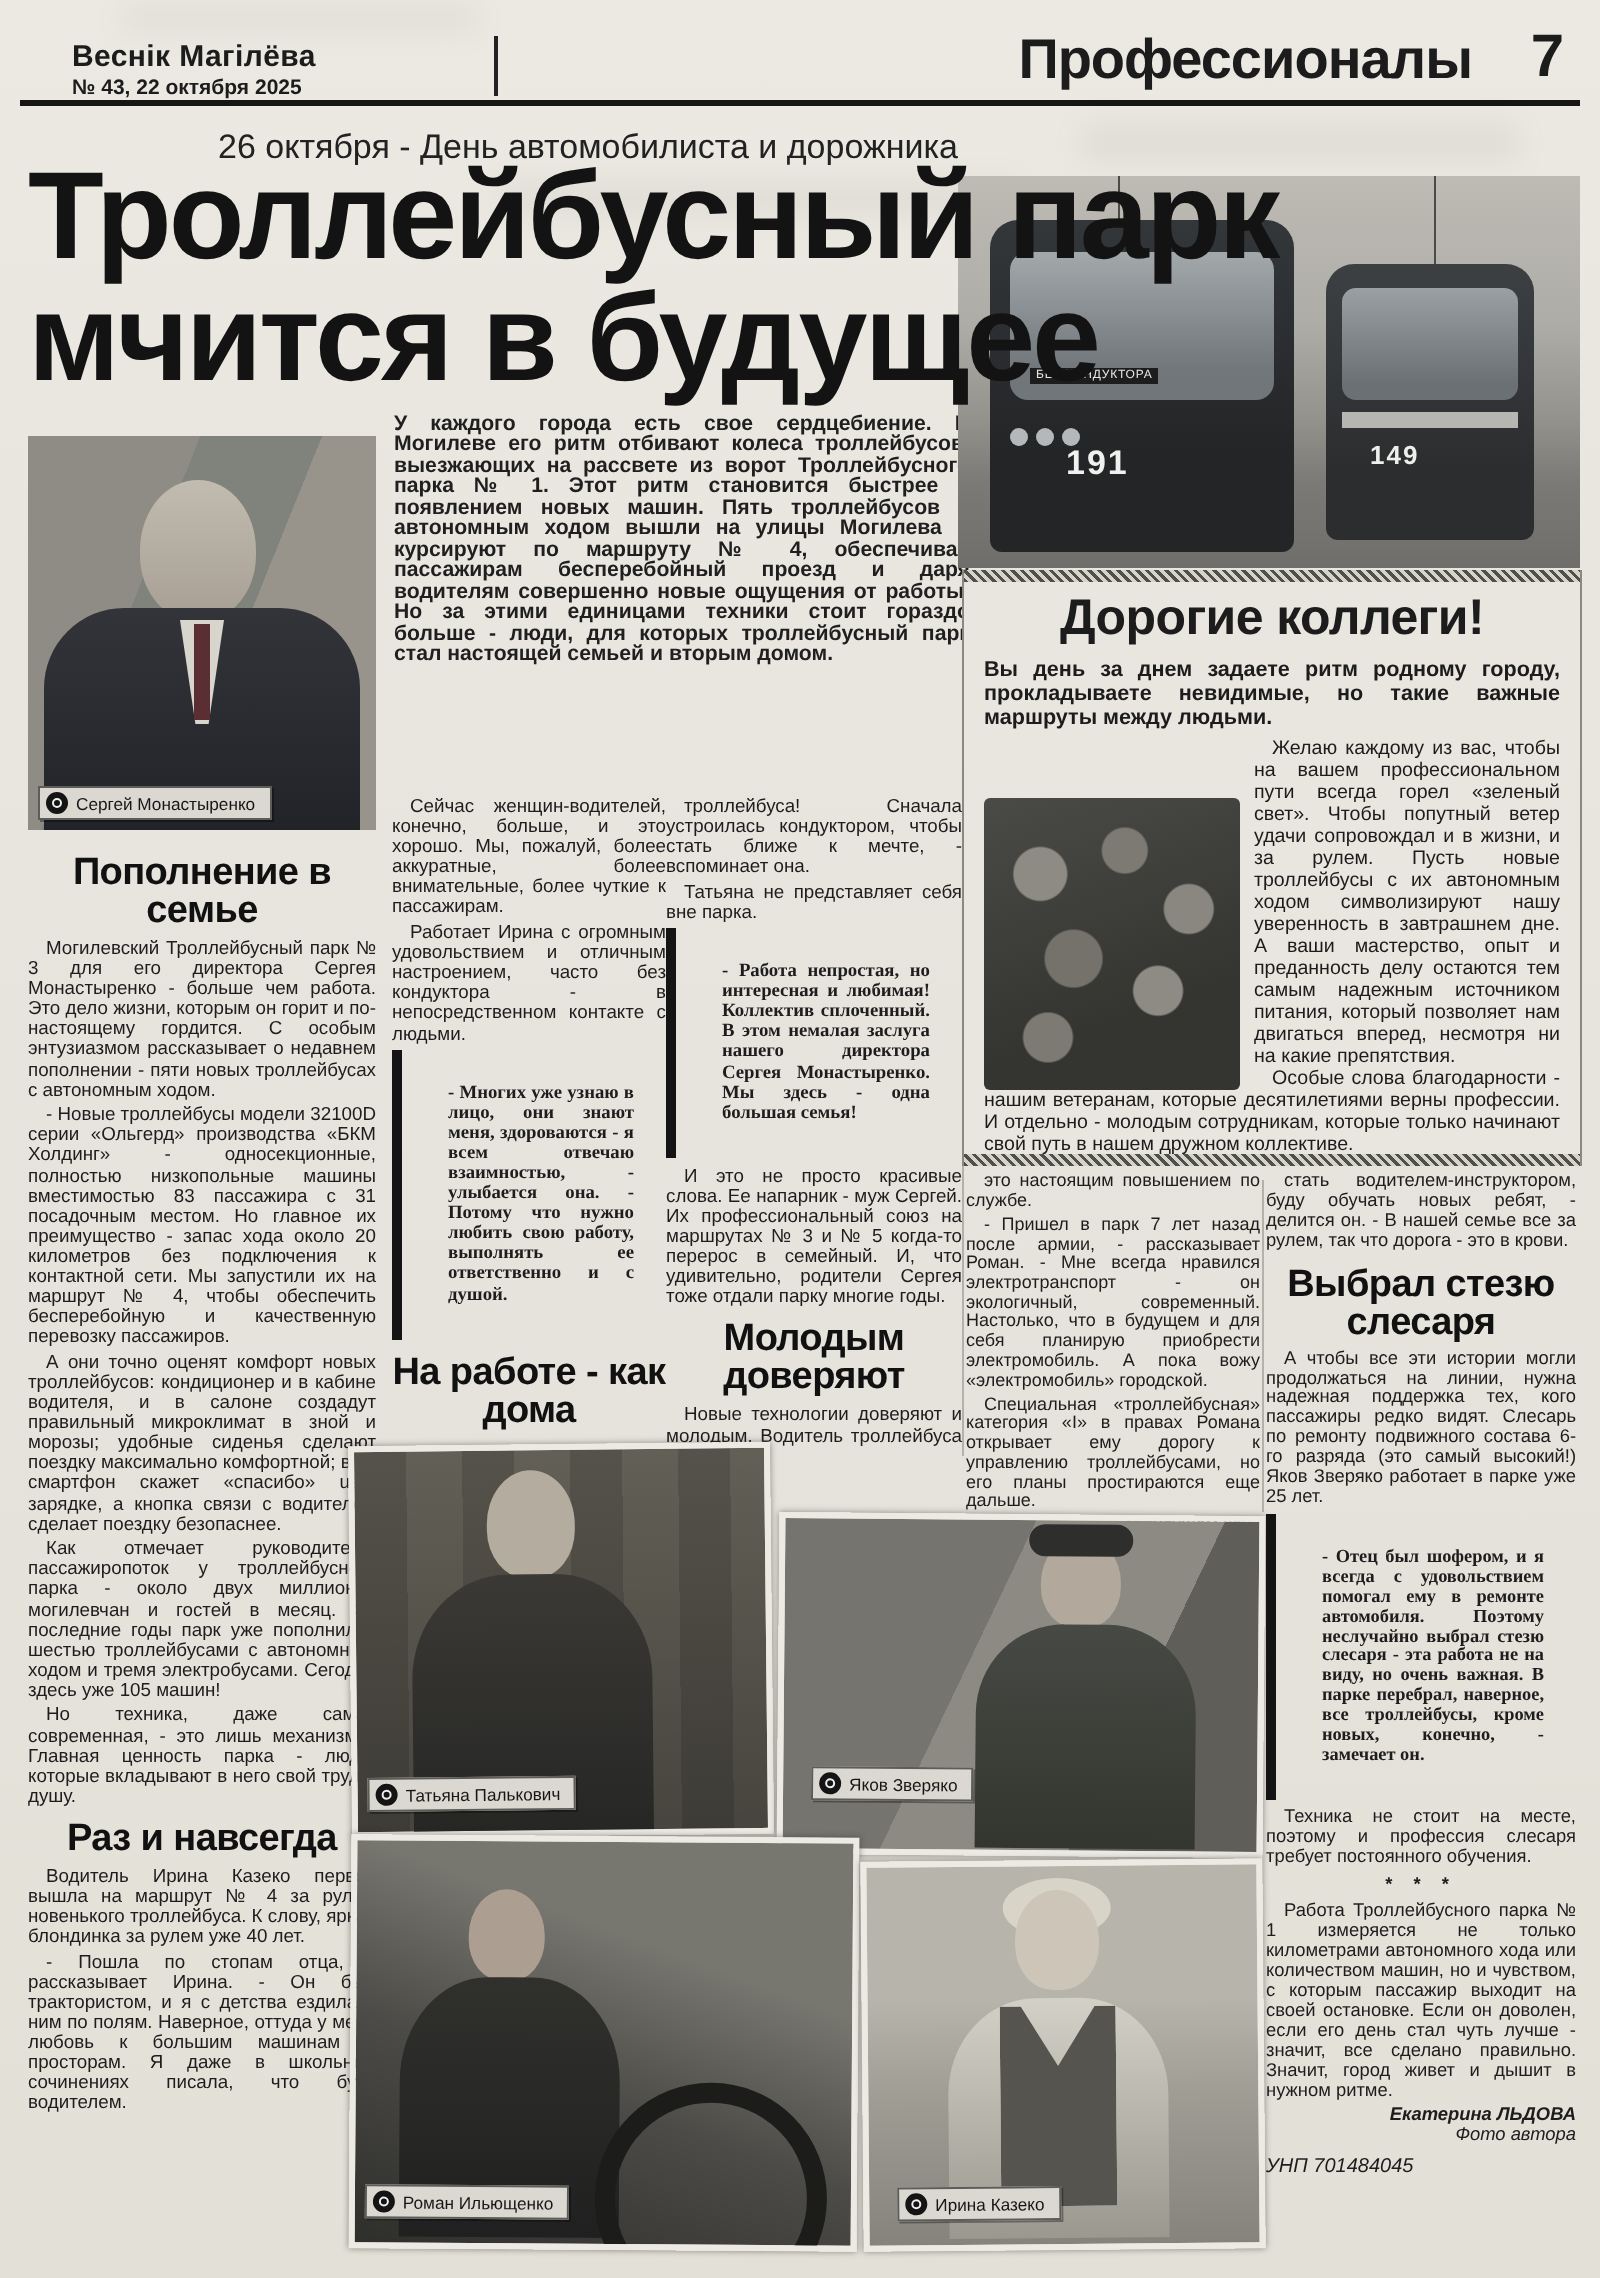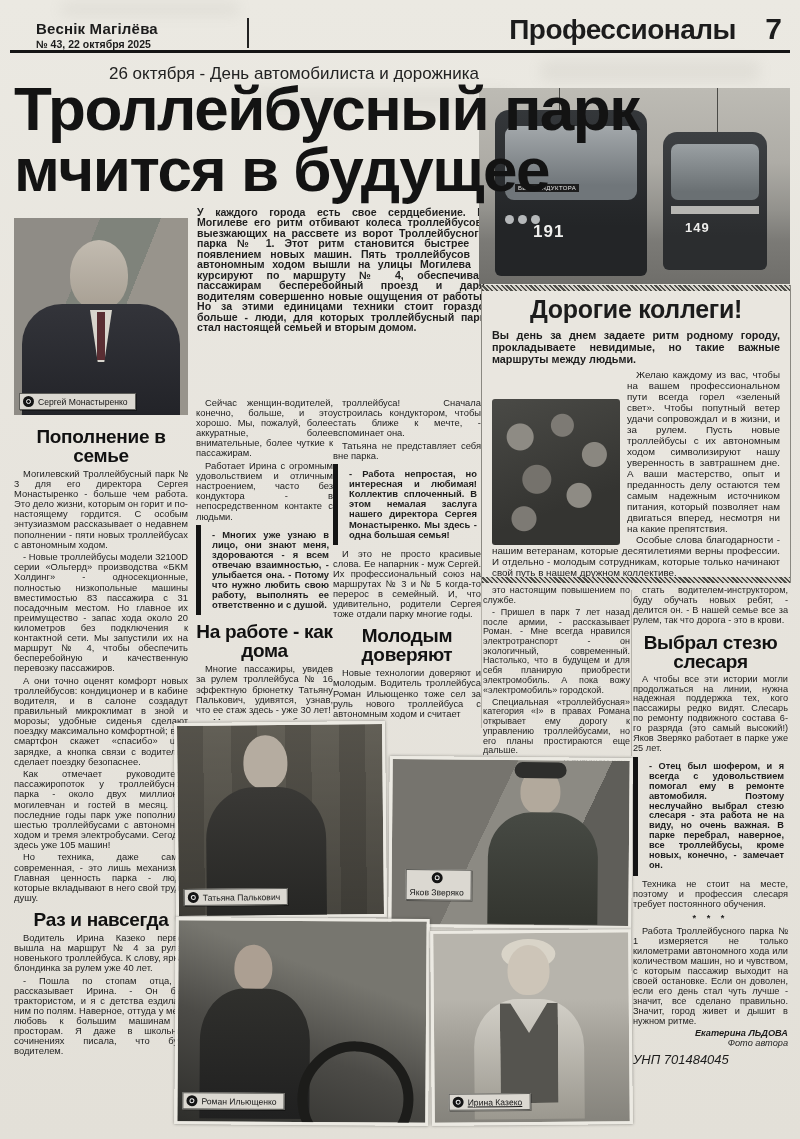--- a/index.html
+++ b/index.html
@@ -60,31 +60,31 @@
          padding:2px 7px 2px 3px;font-size:8.6px;color:#161616;white-space:nowrap;box-shadow:1px 1px 0 rgba(0,0,0,.35);}
   .cam{width:11px;height:11px;border-radius:50%;background:#141414;position:relative;flex:0 0 auto;}
   .cam::after{content:"";position:absolute;left:3px;top:3px;right:3px;bottom:3px;border:1.4px solid #efefef;border-radius:50%;}
 
   
   .col{position:absolute;font-size:9.4px;line-height:10.1px;text-align:justify;color:#1d1d1d;}
   .col p{margin:0 0 2.5px;text-indent:9px;}
   .col h2{margin:7px 0 4px;font-size:19px;line-height:19px;text-align:center;text-indent:0;
           font-weight:bold;letter-spacing:-.3px;color:#111;}
   .quote{font-weight:bold;border-left:5px solid #141414;padding:1px 0 1px 7px;margin:3px 0 4px;}
-  .quote p{text-indent:0;margin:4px;}
+  .quote p{text-indent:0;margin:16px;font-family:Liberation Serif, serif;}
   .c1{left:14px;top:420px;width:174px;height:702px;overflow:hidden;}
   .c2{left:196px;top:398px;width:137px;height:322px;overflow:hidden;}
   .c3{left:333px;top:398px;width:148px;height:326px;overflow:hidden;}
   .c4{left:483px;top:586px;width:147px;height:176px;overflow:hidden;font-size:9px;line-height:9.7px;}
   .c5{left:633px;top:586px;width:155px;height:550px;overflow:hidden;font-size:9.2px;line-height:9.9px;}
   .p-right{text-align:right;text-indent:0 !important;}
   .stars{text-align:center;font-weight:bold;letter-spacing:4px;text-indent:0 !important;margin:4px 0 !important;}
   .byline{text-align:right;font-style:italic;font-weight:bold;text-indent:0 !important;margin:2px 0 0 !important;}
   .photocredit{text-align:right;font-style:italic;text-indent:0 !important;margin:0 !important;}
-  .unp{font-style:italic;font-size:13px;text-indent:0 !important;margin-top:6px !important;}
+  .unp{font-style:italic;font-size:10px;text-indent:0 !important;margin-top:6px !important;}
 
   .vrule{position:absolute;width:1px;background:#b4b1a9;}
 
   
   .letter{position:absolute;left:481px;top:285px;width:308px;height:298px;background:#e9e6df;
           border-left:1px solid #8a8881;border-right:1px solid #8a8881;overflow:hidden;}
   .letter::before,.letter::after{content:"";position:absolute;left:0;right:0;height:6px;
           background:repeating-linear-gradient(45deg,#50504b 0 1.6px,#d6d3cb 1.6px 3.4px);}
   .letter::before{top:0;} .letter::after{bottom:0;}
   .letter-in{padding:10px 10px 8px;height:280px;overflow:hidden;}
@@ -256,40 +256,40 @@
     <div class="badge" style="left:5px;bottom:10px;">
       <span class="cam"></span>
       <span>Татьяна Палькович</span>
     </div>
   </div>
 
   <div class="ph ph-yakov">
     <div class="head2"></div>
     <div class="cap"></div>
     <div class="torso"></div>
-    <div class="badge" style="left:14px;bottom:24px;flex-direction:column;">
+    <div class="badge" style="left:14px;bottom:24px;">
       <span class="cam"></span>
       <span>Яков Зверяко</span>
     </div>
   </div>
 
   <div class="ph ph-roman">
     <div class="head2"></div>
     <div class="torso"></div>
     <div class="wheel"></div>
     <div class="badge" style="left:5px;bottom:12px;">
       <span class="cam"></span>
       <span>Роман Ильющенко</span>
     </div>
   </div>
 
   <div class="ph ph-irina">
     <div class="hair"></div>
     <div class="head2"></div>
     <div class="torso"></div>
     <div class="vest"></div>
-    <div class="badge" style="left:14px;bottom:12px;text-decoration:underline;">
+    <div class="badge" style="left:14px;bottom:12px;">
       <span class="cam"></span>
       <span>Ирина Казеко</span>
     </div>
   </div>
 
 </div>
 
 </body></html>

